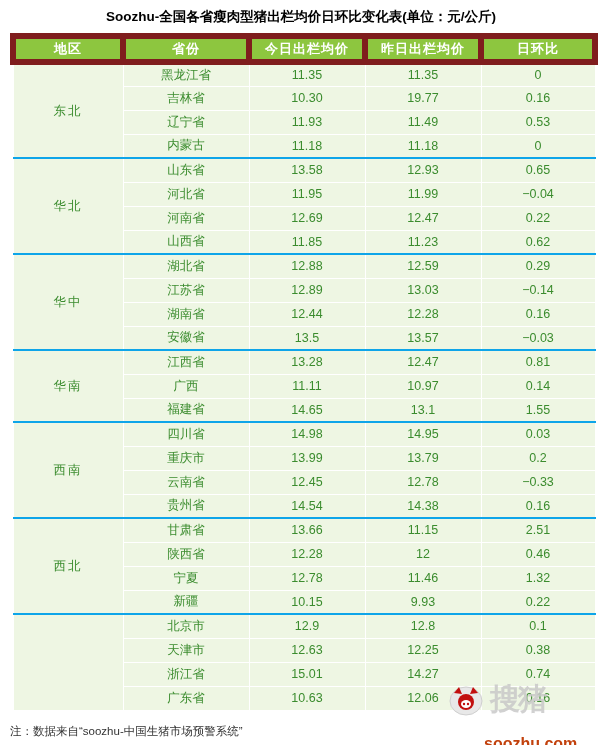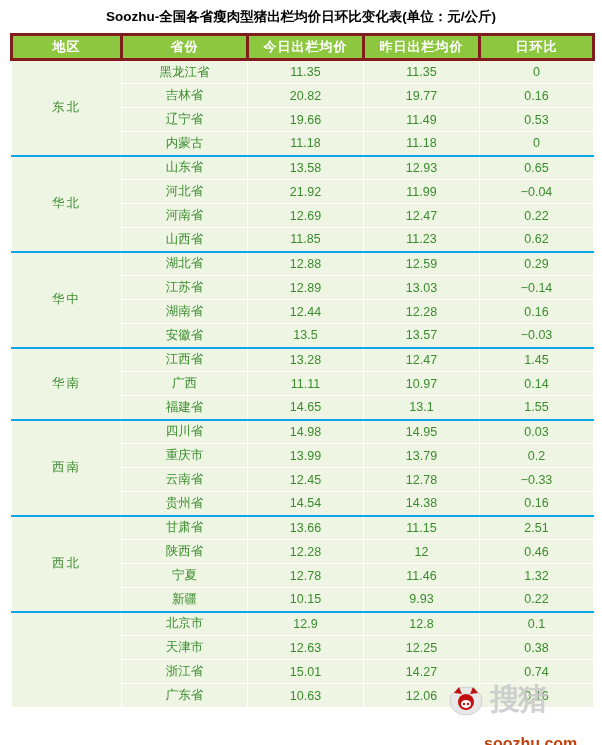--- a/index.html
+++ b/index.html
@@ -38,21 +38,21 @@
   table.main col.c3 { width: 116px; }
   table.main col.c4 { width: 114px; }
 
   table.main th {
     background: #8cc63f;
     background: #8DC63F;
     color: #ffffff;
     font-size: 13px;
     font-weight: bold;
     height: 25px;
-    border: 3px solid #7f1d1d;
+    border: 6px solid #7f1d1d;
     text-align: center;
     letter-spacing: 1px;
   }
   table.main td {
     height: 24px;
     font-size: 12.5px;
     text-align: center;
     color: #3b8c2e;
     border: 1px solid #ffffff;
     background: #eef6e3;
@@ -138,46 +138,46 @@
     <tbody id="tbody">
         <tr class="group-start">
           <td class="region" rowspan="4">东北</td>
           <td class="prov">黑龙江省</td>
           <td class="num">11.35</td>
           <td class="num">11.35</td>
           <td class="num">0</td>
         </tr>
         <tr>
           <td class="prov">吉林省</td>
-          <td class="num">20.82</td>
+          <td class="num">10.30</td>
           <td class="num">19.77</td>
           <td class="num">0.16</td>
         </tr>
         <tr>
           <td class="prov">辽宁省</td>
-          <td class="num">19.66</td>
+          <td class="num">11.93</td>
           <td class="num">11.49</td>
           <td class="num">0.53</td>
         </tr>
         <tr>
           <td class="prov">内蒙古</td>
           <td class="num">11.18</td>
           <td class="num">11.18</td>
           <td class="num">0</td>
         </tr>
         <tr class="group-start">
           <td class="region" rowspan="4">华北</td>
           <td class="prov">山东省</td>
           <td class="num">13.58</td>
           <td class="num">12.93</td>
           <td class="num">0.65</td>
         </tr>
         <tr>
           <td class="prov">河北省</td>
-          <td class="num">21.92</td>
+          <td class="num">11.95</td>
           <td class="num">11.99</td>
           <td class="num">−0.04</td>
         </tr>
         <tr>
           <td class="prov">河南省</td>
           <td class="num">12.69</td>
           <td class="num">12.47</td>
           <td class="num">0.22</td>
         </tr>
         <tr>
@@ -209,21 +209,21 @@
           <td class="prov">安徽省</td>
           <td class="num">13.5</td>
           <td class="num">13.57</td>
           <td class="num">−0.03</td>
         </tr>
         <tr class="group-start">
           <td class="region" rowspan="3">华南</td>
           <td class="prov">江西省</td>
           <td class="num">13.28</td>
           <td class="num">12.47</td>
-          <td class="num">1.45</td>
+          <td class="num">0.81</td>
         </tr>
         <tr>
           <td class="prov">广西</td>
           <td class="num">11.11</td>
           <td class="num">10.97</td>
           <td class="num">0.14</td>
         </tr>
         <tr>
           <td class="prov">福建省</td>
           <td class="num">14.65</td>
@@ -301,20 +301,21 @@
         </tr>
         <tr>
           <td class="prov">广东省</td>
           <td class="num">10.63</td>
           <td class="num">12.06</td>
           <td class="num">0.16</td>
         </tr>
       </tbody>
   </table>
 
+  <div class="footnote">注：数据来自“soozhu-中国生猪市场预警系统”</div>
 
   <div class="watermark">
     <svg class="wm-logo" viewBox="0 0 44 40">
       <path d="M6 20 A16 14 0 0 1 38 20 A16 14 0 0 1 6 20 Z" fill="#e8e8e8" stroke="#cfcfcf" stroke-width="1"></path>
       <circle cx="22" cy="21" r="8" fill="#c20f0f"></circle>
       <ellipse cx="22" cy="23" rx="5" ry="4" fill="#ffffff"></ellipse>
       <circle cx="20" cy="23" r="1.2" fill="#c20f0f"></circle>
       <circle cx="24" cy="23" r="1.2" fill="#c20f0f"></circle>
       <path d="M10 12 L15 6 L18 13 Z" fill="#c20f0f"></path>
       <path d="M34 12 L29 6 L26 13 Z" fill="#c20f0f"></path>

